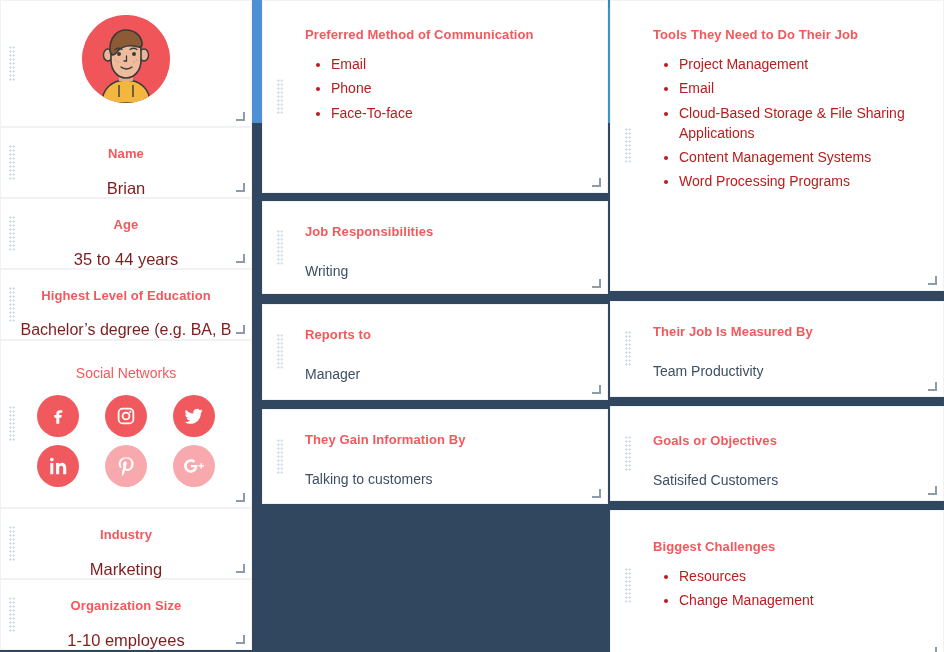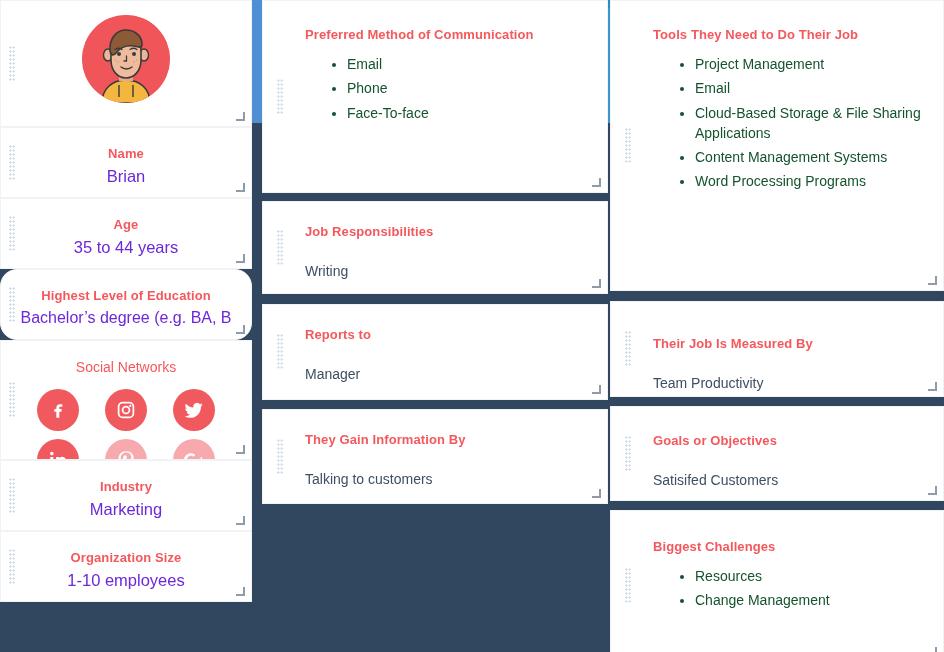--- a/index.html
+++ b/index.html
@@ -74,42 +74,42 @@
     border-bottom: 2px solid #8d9bab;
   }
 
   .card-label {
     color: #f4585c;
     font-weight: bold;
     font-size: 13.5px;
     letter-spacing: .1px;
   }
   .card-value {
-    color: #6d28d9;
+    color: #7f1d1d;
     font-size: 16px;
-    margin-top: 6px;
+    margin-top: 18px;
   }
 
   
   .col-left .card-label { font-size: 13px; }
   .col-left .card-value { font-size: 16.5px; }
 
   
   .col-mid .card, .col-right .card {
     padding: 26px 0 22px 42px;
   }
   .col-mid .card-label, .col-right .card-label {
     font-size: 13px; font-weight: bold; color: #f4585c;
   }
   .col-mid .card-value, .col-right .card-value {
     font-size: 14px; color: #3d4f63; margin-top: 24px; font-weight: normal;
   }
   ul.bullets {
-    margin: 12px 0 0 42px;
-    color: #14532d;
+    margin: 12px 0 0 26px;
+    color: #b91c1c;
     font-size: 14px;
     line-height: 1.45;
   }
   ul.bullets li { margin-bottom: 4px; }
 
   
   .avatar-wrap { padding: 14px 0 10px; display: flex; justify-content: center; }
   .avatar {
     width: 88px; height: 88px; border-radius: 50%;
     background: #f0555a;
@@ -189,28 +189,28 @@
       <span class="resize-grip"></span>
     </div>
 
     <div class="card centered" style="height:71px;padding-top:18px;">
       <span class="grip"></span>
       <div class="card-label">Age</div>
       <div class="card-value">35 to 44 years</div>
       <span class="resize-grip"></span>
     </div>
 
-    <div class="card centered" style="height:71px;padding-top:18px;border-radius:17px;">
+    <div class="card centered" style="height:71px;padding-top:18px;">
       <span class="grip"></span>
       <div class="card-label">Highest Level of Education</div>
       <div class="card-value" style="font-size:16px;white-space:nowrap;">Bachelor’s degree (e.g. BA, B</div>
       <span class="resize-grip"></span>
     </div>
 
-    <div class="card centered" style="height:120px;padding-top:18px;">
+    <div class="card centered" style="height:168px;padding-top:24px;">
       <span class="grip"></span>
       <div class="social-title">Social Networks</div>
       <div class="social-grid">
         <div class="social">
           <svg viewBox="0 0 24 24">
               <path d="M14.5 8.5h2.2V5.6h-2.6c-2.5 0-3.9 1.5-3.9 3.8V11H8v3h2.2v6.5h3.2V14h2.3l.4-3h-2.7V9.8c0-.9.2-1.3 1.1-1.3z"></path>
             </svg>
         </div>
         <div class="social">
           <svg viewBox="0 0 24 24">
@@ -307,21 +307,21 @@
         <li>Email</li>
         <li>Cloud-Based Storage &amp; File Sharing Applications</li>
         <li>Content Management Systems</li>
         <li>Word Processing Programs</li>
       </ul>
       <span class="resize-grip"></span>
     </div>
 
     <div style="height:10px"></div>
 
-    <div class="card" style="height:96px;padding-top:34px;">
+    <div class="card" style="height:96px;padding-top:22px;">
       <span class="grip"></span>
       <div class="card-label">Their Job Is Measured By</div>
       <div class="card-value">Team Productivity</div>
       <span class="resize-grip"></span>
     </div>
 
     <div style="height:9px"></div>
 
     <div class="card" style="height:95px;">
       <span class="grip"></span>

